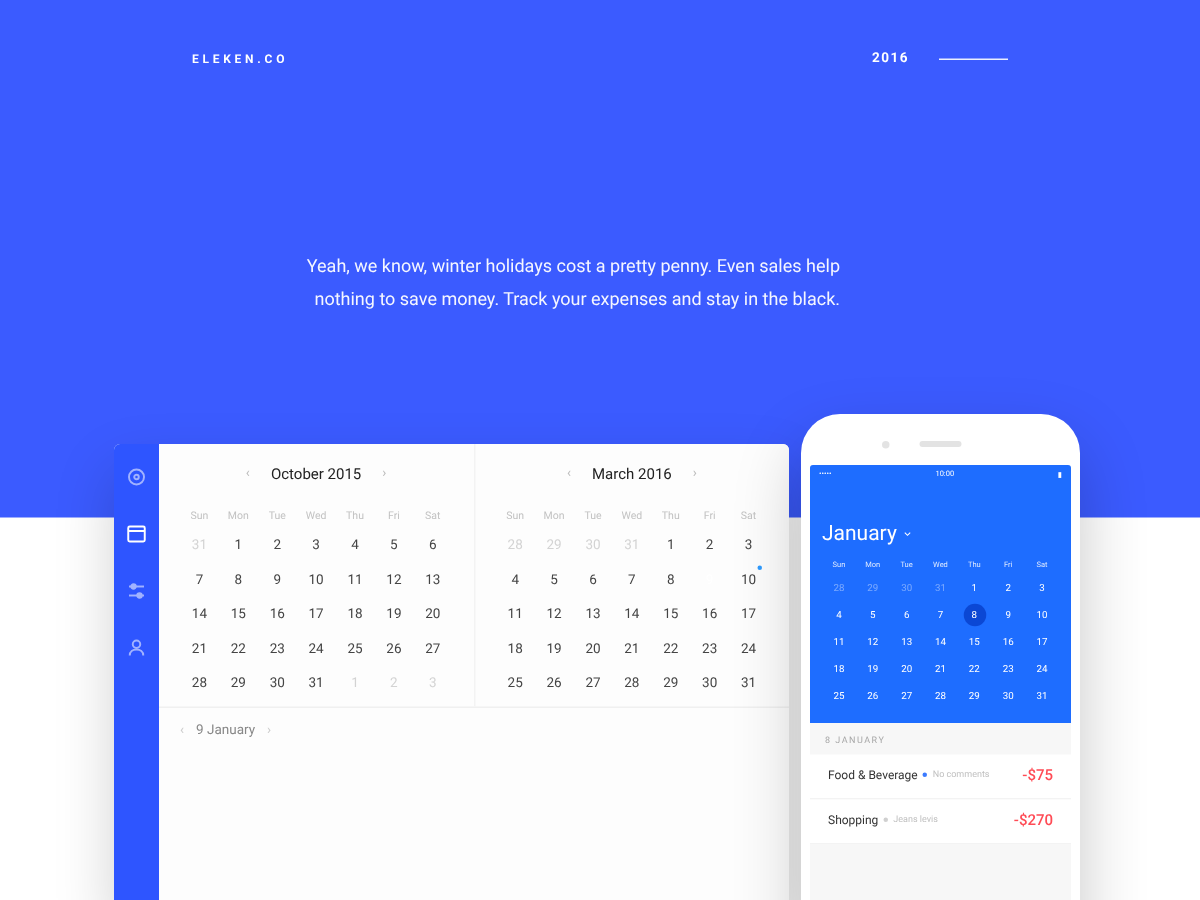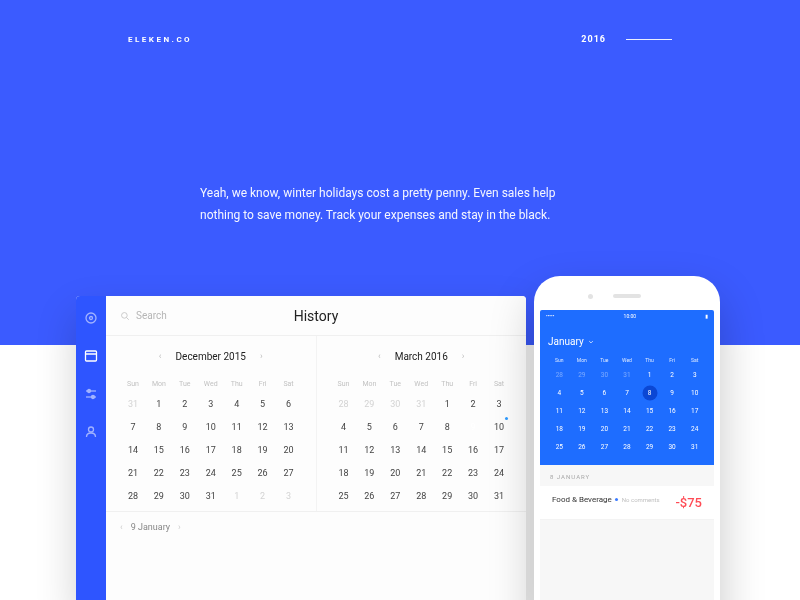--- a/index.html
+++ b/index.html
@@ -6,21 +6,21 @@
   body { width: 800px; height: 600px; overflow: hidden; background: #fff; }
   .hero { background: #3b5bff; height: 345px; position: relative; padding-left: 28px; }
   .topbar { position: absolute; top: 34px; left: 0; right: 0; display: flex; justify-content: space-between; align-items: center; padding: 0 128px 0 128px; color: #fff; }
   .brand { font-size: 8px; letter-spacing: 2.5px; font-weight: 700; }
   .year-wrap { display: flex; align-items: center; gap: 20px; }
   .year { font-size: 9px; font-weight: 700; letter-spacing: 1px; }
   .year-line { width: 46px; height: 1px; background: rgba(255,255,255,0.9); }
   .hero-title { position: absolute; top: 95px; left: 0; right: 0; text-align: center; color: #fff; font-size: 42px; font-weight: 400; letter-spacing: 0.5px; }
   .hero-text { position: absolute; top: 160px; left: 200px; width: 360px; color: #fff; }
   .intro-label { color: #ffb24d; font-size: 8px; letter-spacing: 2.5px; font-weight: 700; }
-  .intro-copy { margin-top: 22px; font-size: 12px; line-height: 1.85; font-weight: 400; color: rgba(255,255,255,0.95); }
+  .intro-copy { margin-top: 6px; font-size: 12px; line-height: 1.85; font-weight: 400; color: rgba(255,255,255,0.95); text-align: right; }
 
   
   .app { position: absolute; left: 76px; top: 296px; width: 450px; background: #fdfdfd; border-radius: 4px; box-shadow: 0 18px 40px rgba(0,0,0,0.18); height: 310px; overflow: hidden; }
   .app-inner { display: flex; height: 100%; }
   .sidebar { width: 30px; background: #2e55ff; display: flex; flex-direction: column; align-items: center; padding-top: 14px; gap: 22px; }
   .sb-ic { width: 16px; height: 16px; position: relative; display:flex; align-items:center; justify-content:center; opacity: 0.55; }
   .sb-ic.active { opacity: 1; }
   .sb-ic svg { stroke: #fff; fill: none; stroke-width: 1.3; }
   .main { flex: 1; background: #fdfdfd; }
   .main-top { display: flex; align-items: center; justify-content: center; height: 40px; border-bottom: 1px solid #f0f0f0; position: relative; }
@@ -43,38 +43,38 @@
   .sel-date-row .chev { color:#ccc; font-size:9px; }
 
   
   .phone { position: absolute; right: 80px; top: 276px; width: 186px; background:#fff; border-radius: 26px; box-shadow: 0 20px 45px rgba(0,0,0,0.22); padding: 6px; height: 370px; }
   .phone-top { height: 28px; display:flex; align-items:center; justify-content:center; position:relative; }
   .speaker { width: 28px; height: 4px; background:#e3e3e3; border-radius: 3px; }
   .camera { position:absolute; left:48px; width:5px; height:5px; border-radius:50%; background:#e3e3e3; }
   .phone-screen { background:#f7f7f7; border-radius: 2px; overflow:hidden; height: 320px; }
   .p-status { height:12px; background:#1e6dff; color:#fff; font-size:5px; display:flex; align-items:center; justify-content:space-between; padding:0 6px; }
   .p-header { background:#1e6dff; padding: 6px 8px 10px 8px; color:#fff; }
-  .p-month { text-align:center; font-size:10px; margin-top:8px; display:flex; align-items:center; justify-content:flex-start; gap:4px;}
+  .p-month { text-align:center; font-size:14px; margin-top:20px; display:flex; align-items:center; justify-content:flex-start; gap:4px;}
   .p-month svg { width:6px; height:6px; }
   .p-dow { display:grid; grid-template-columns:repeat(7,1fr); margin-top:10px; }
   .p-dow span { text-align:center; font-size:5px; opacity:0.85; }
   .p-grid { display:grid; grid-template-columns:repeat(7,1fr); margin-top:4px; row-gap:2px; }
   .p-cell { text-align:center; font-size:6.5px; padding:4px 0; position:relative; }
   .p-cell.muted { opacity:0.4; }
   .p-cell.psel::before { content:""; position:absolute; left:50%; top:50%; width:15px; height:15px; background:#0b47d4; border-radius:50%; transform:translate(-50%,-50%); z-index:0; }
   .p-cell.psel span { position:relative; z-index:1; }
   .p-sect { font-size:6px; color:#a8a8a8; letter-spacing:1px; padding:8px 10px 6px 10px; background:#f7f7f7; }
   .p-item { background:#fff; padding:9px 12px; display:flex; justify-content:space-between; align-items:flex-start; border-bottom:1px solid #f3f3f3; }
   .p-item-l { display:flex; flex-direction:row; gap:3px; }
   .p-item-title { font-size:8px; color:#333; }
   .p-item-sub { font-size:6px; color:#c0c0c0; display:flex; align-items:center; gap:4px;}
   .p-item-sub::before { content:""; width:3px; height:3px; border-radius:50%; }
   .p-item-sub.blue::before { background:#3b7bff; }
   .p-item-sub.gray::before { background:#d0d0d0; }
-  .p-amount { font-size:13px; color:#ff4b55; font-weight:500; }
+  .p-amount { font-size:10px; color:#ff4b55; font-weight:500; }
 </style>
 </head>
 <body>
 
 <div class="hero">
   <div class="topbar">
     <div class="brand">ELEKEN.CO</div>
     <div class="year-wrap">
       <span class="year">2016</span>
       <span class="year-line"></span>
@@ -109,35 +109,25 @@
           </svg>
         </div>
       <div class="sb-ic">
           <svg viewBox="0 0 16 16">
             <circle cx="8" cy="5.5" r="2.5"></circle>
             <path d="M3.5 13c0-2.5 2-4 4.5-4s4.5 1.5 4.5 4"></path>
           </svg>
         </div>
     </div>
     <div class="main">
-      <div class="main-top">
-        <div class="search">
-          <svg width="10" height="10" viewBox="0 0 16 16">
-              <circle cx="7" cy="7" r="4.5" fill="none" stroke="#c4c4c4" stroke-width="1.4"></circle>
-              <line x1="10.5" y1="10.5" x2="14" y2="14" stroke="#c4c4c4" stroke-width="1.4"></line>
-            </svg>
-          <span>Search</span>
-        </div>
-        <div class="page-title">History</div>
-      </div>
       <div class="cals">
         <div class="cal">
           <div class="cal-head">
             <span class="chev">‹</span>
-            <span>December 2015</span>
+            <span>October 2015</span>
             <span class="chev">›</span>
           </div>
           <div class="dow" id="dow1">
               <span>Sun</span>
               <span>Mon</span>
               <span>Tue</span>
               <span>Wed</span>
               <span>Thu</span>
               <span>Fri</span>
               <span>Sat</span>
@@ -310,15 +300,22 @@
     </div>
     <div class="p-sect">8 JANUARY</div>
     <div id="p-items">
         <div class="p-item">
           <div class="p-item-l">
             <div class="p-item-title">Food &amp; Beverage</div>
             <div class="p-item-sub blue">No comments</div>
           </div>
           <div class="p-amount">-$75</div>
         </div>
+        <div class="p-item">
+          <div class="p-item-l">
+            <div class="p-item-title">Shopping</div>
+            <div class="p-item-sub gray">Jeans levis</div>
+          </div>
+          <div class="p-amount">-$270</div>
+        </div>
       </div>
   </div>
 </div>
 
 </body></html>

